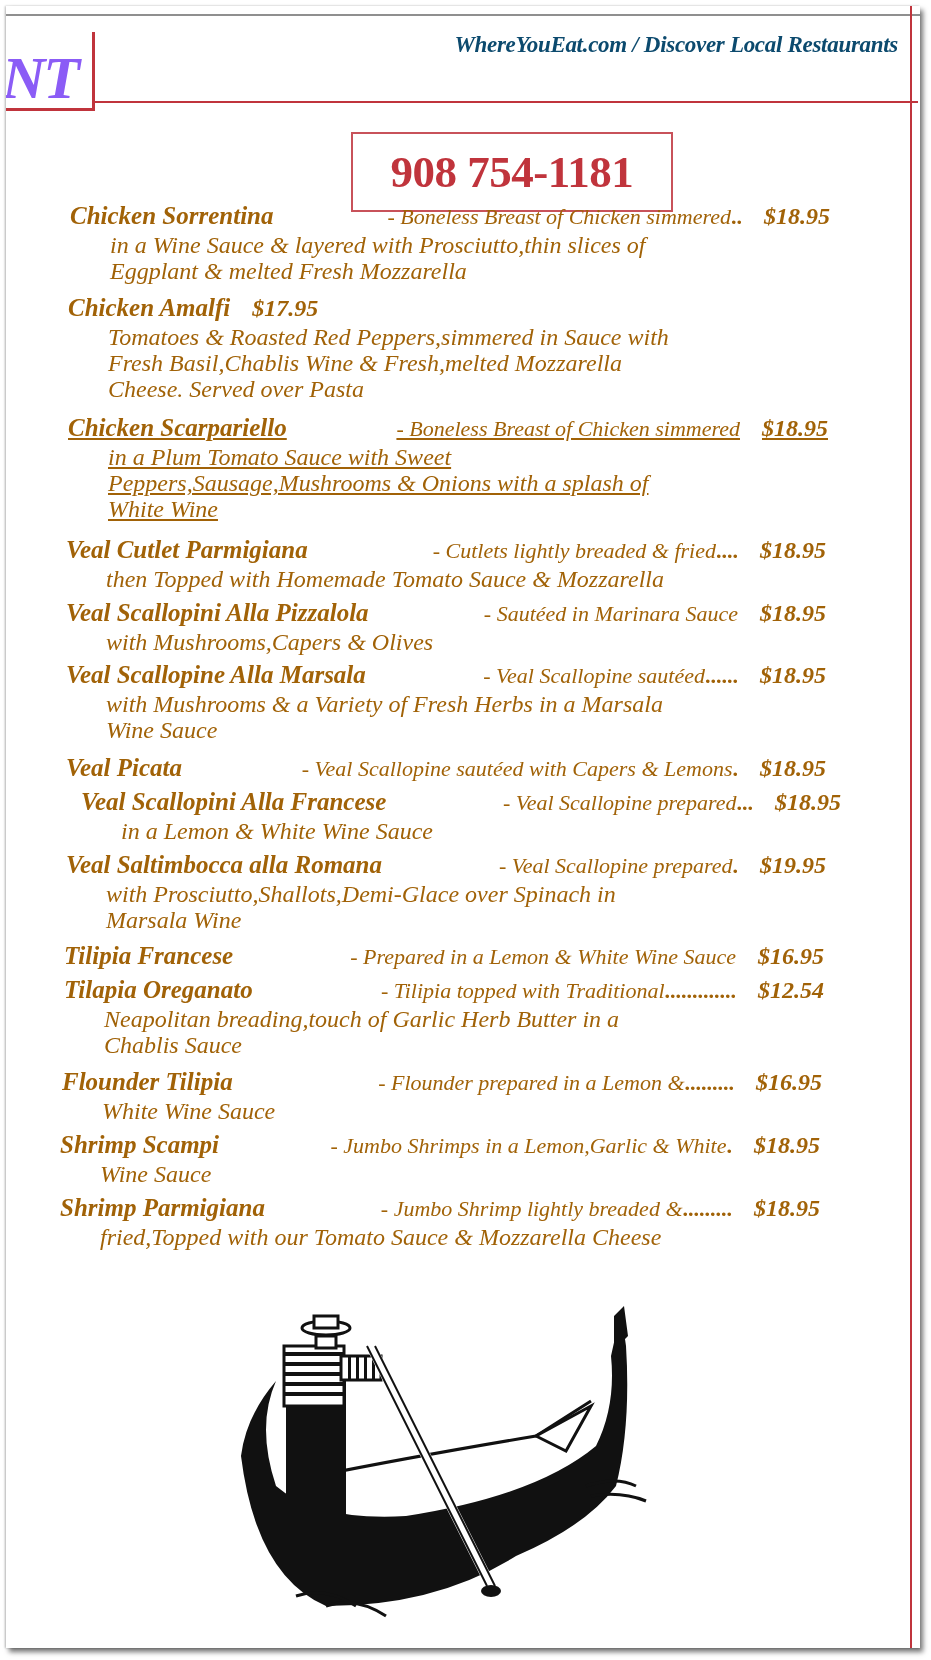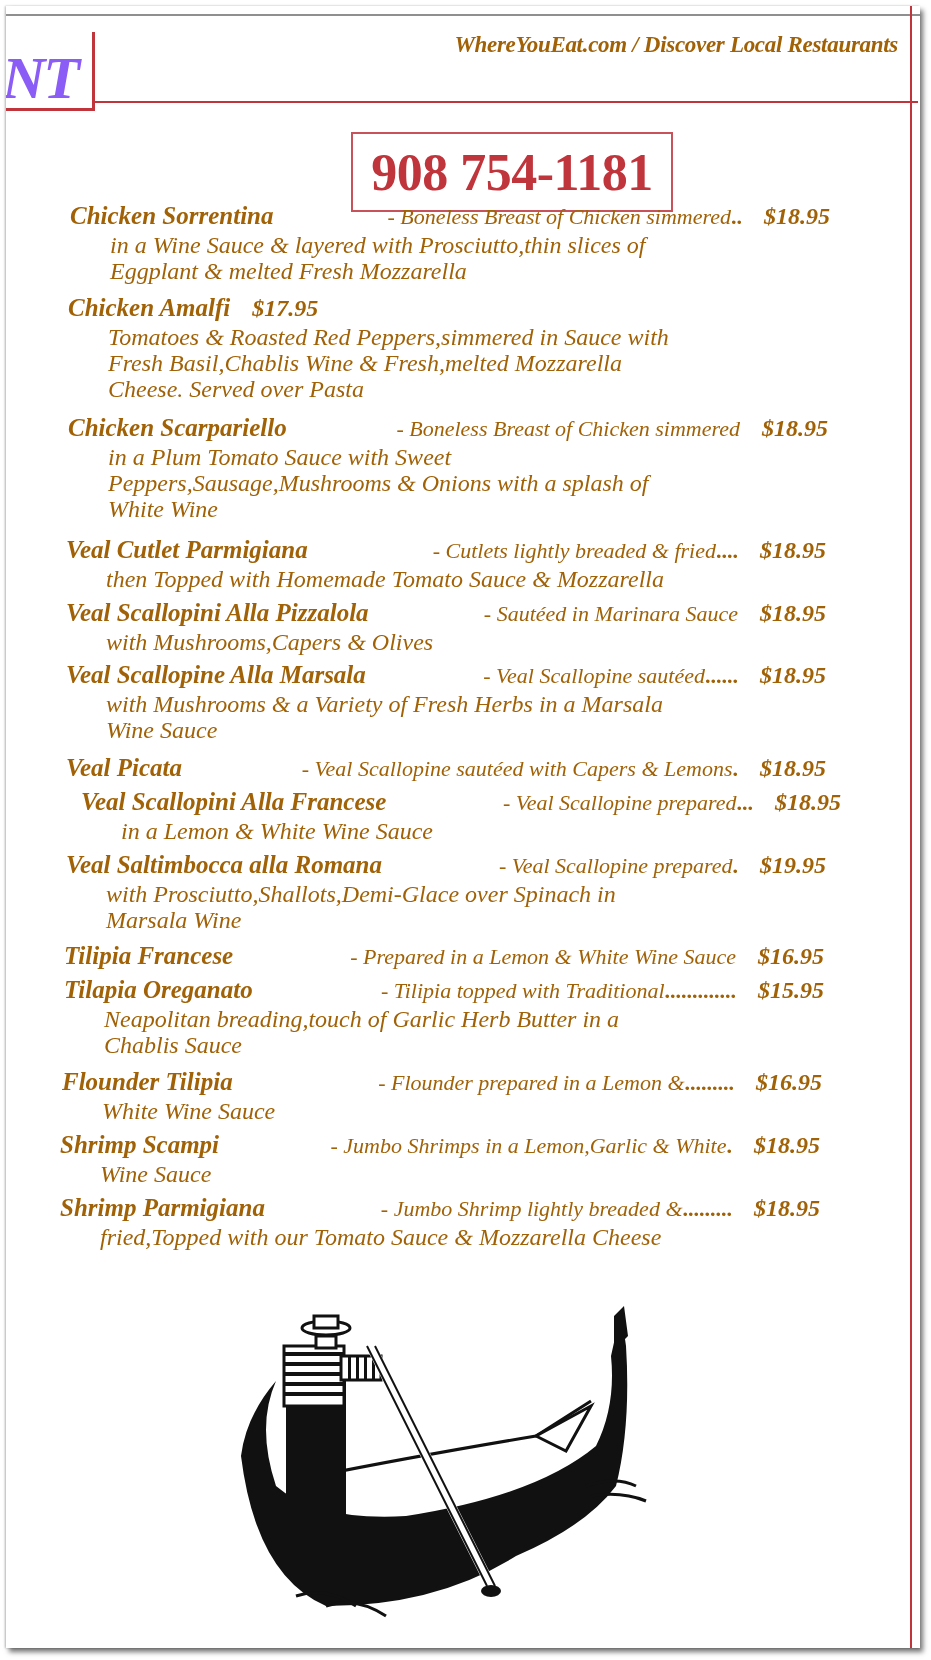--- a/index.html
+++ b/index.html
@@ -16,29 +16,29 @@
     border-right: 3px solid #c0343c; border-bottom: 3px solid #c0343c;
     overflow: hidden;
   }
   .logo-text {
     position: absolute; left: -4px; top: 12px; font-size: 60px; font-style: italic; font-weight: bold;
     color: #8b5cf6; font-family: "Liberation Serif", serif; letter-spacing: -2px;
   }
   .header-rule { position: absolute; left: 86px; top: 95px; width: 826px; height: 2px; background: #c0343c; }
   .site-banner {
     position: absolute; right: 22px; top: 26px; font-size: 23px; font-style: italic; font-weight: bold;
-    color: #a16207; font-family: "Liberation Serif", serif; letter-spacing: -0.3px;
+    color: #0c4a6e; font-family: "Liberation Serif", serif; letter-spacing: -0.3px;
   }
   .phone-box {
     position: absolute; left: 345px; top: 126px; width: 322px; height: 80px;
     border: 2.5px solid #c8525a; box-sizing: border-box;
     display: flex; align-items: center; justify-content: center;
   }
   .phone-text {
-    font-size: 52px; font-weight: bold; color: #c0343c; font-family: "Liberation Serif", serif; letter-spacing: -0.5px;
+    font-size: 45px; font-weight: bold; color: #c0343c; font-family: "Liberation Serif", serif; letter-spacing: -0.5px;
   }
   .menu { position: absolute; left: 0; top: 0; width: 914px; }
   .item { position: absolute; width: 760px; color: #a16207; }
   .line1 { display: flex; align-items: baseline; white-space: nowrap; height: 30px; }
   .name { font-weight: bold; font-style: italic; font-size: 25px; font-family: "Liberation Serif", serif; }
   .desc1 { font-style: italic; font-size: 22px; margin-left: 5px; flex: 1; overflow: hidden; text-align: right; }
   .leader { font-weight: bold; font-size: 22px; margin-right: 6px; }
   .price { font-weight: bold; font-style: italic; font-size: 24px; width: 82px; text-align: right; }
   .cont { font-style: italic; font-size: 24px; padding-left: 40px; line-height: 26px; white-space: pre-line; }
   .gondola { position: absolute; left: 230px; top: 1300px; width: 470px; height: 340px; }
@@ -74,21 +74,21 @@
     <div class="item" style="left:62px; top:288px;">
       <div class="line1">
           <span class="name">Chicken Amalfi</span>
           <span class="leader"></span>
           <span class="price">$17.95</span>
         </div>
       <div class="cont">Tomatoes &amp; Roasted Red Peppers,simmered in Sauce with
 Fresh Basil,Chablis Wine &amp; Fresh,melted Mozzarella
 Cheese. Served over Pasta</div>
     </div>
-    <div class="item" style="left:62px; top:408px;">
+    <div class="item" style="left:62px; top:408px;text-decoration:underline;">
       <div class="line1">
           <span class="name">Chicken Scarpariello</span>
           <span class="desc1">- Boneless Breast of Chicken simmered</span>
           <span class="leader"></span>
           <span class="price">$18.95</span>
         </div>
       <div class="cont">in a Plum Tomato Sauce with Sweet
 Peppers,Sausage,Mushrooms &amp; Onions with a splash of
 White Wine</div>
     </div>
@@ -153,21 +153,21 @@
           <span class="desc1">- Prepared in a Lemon &amp; White Wine Sauce</span>
           <span class="leader"></span>
           <span class="price">$16.95</span>
         </div>
     </div>
     <div class="item" style="left:58px; top:970px;">
       <div class="line1">
           <span class="name">Tilapia Oreganato</span>
           <span class="desc1">- Tilipia topped with Traditional</span>
           <span class="leader">.............</span>
-          <span class="price">$15.95</span>
+          <span class="price">$12.54</span>
         </div>
       <div class="cont">Neapolitan breading,touch of Garlic Herb Butter in a
 Chablis Sauce</div>
     </div>
     <div class="item" style="left:56px; top:1062px;">
       <div class="line1">
           <span class="name">Flounder Tilipia</span>
           <span class="desc1">- Flounder prepared in a Lemon &amp;</span>
           <span class="leader">.........</span>
           <span class="price">$16.95</span>

